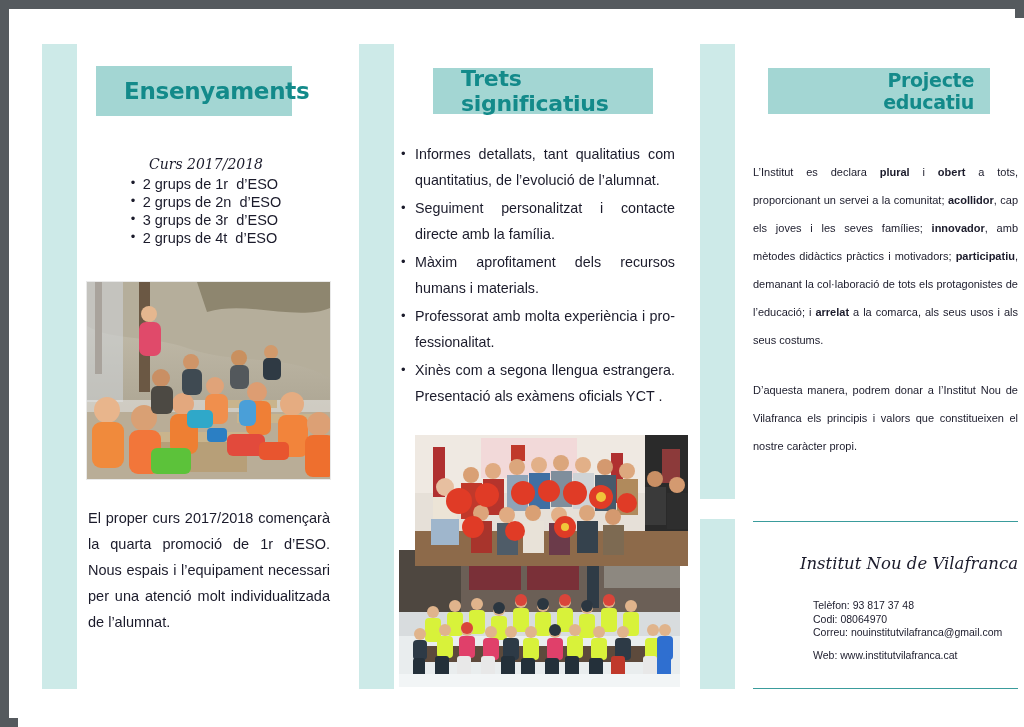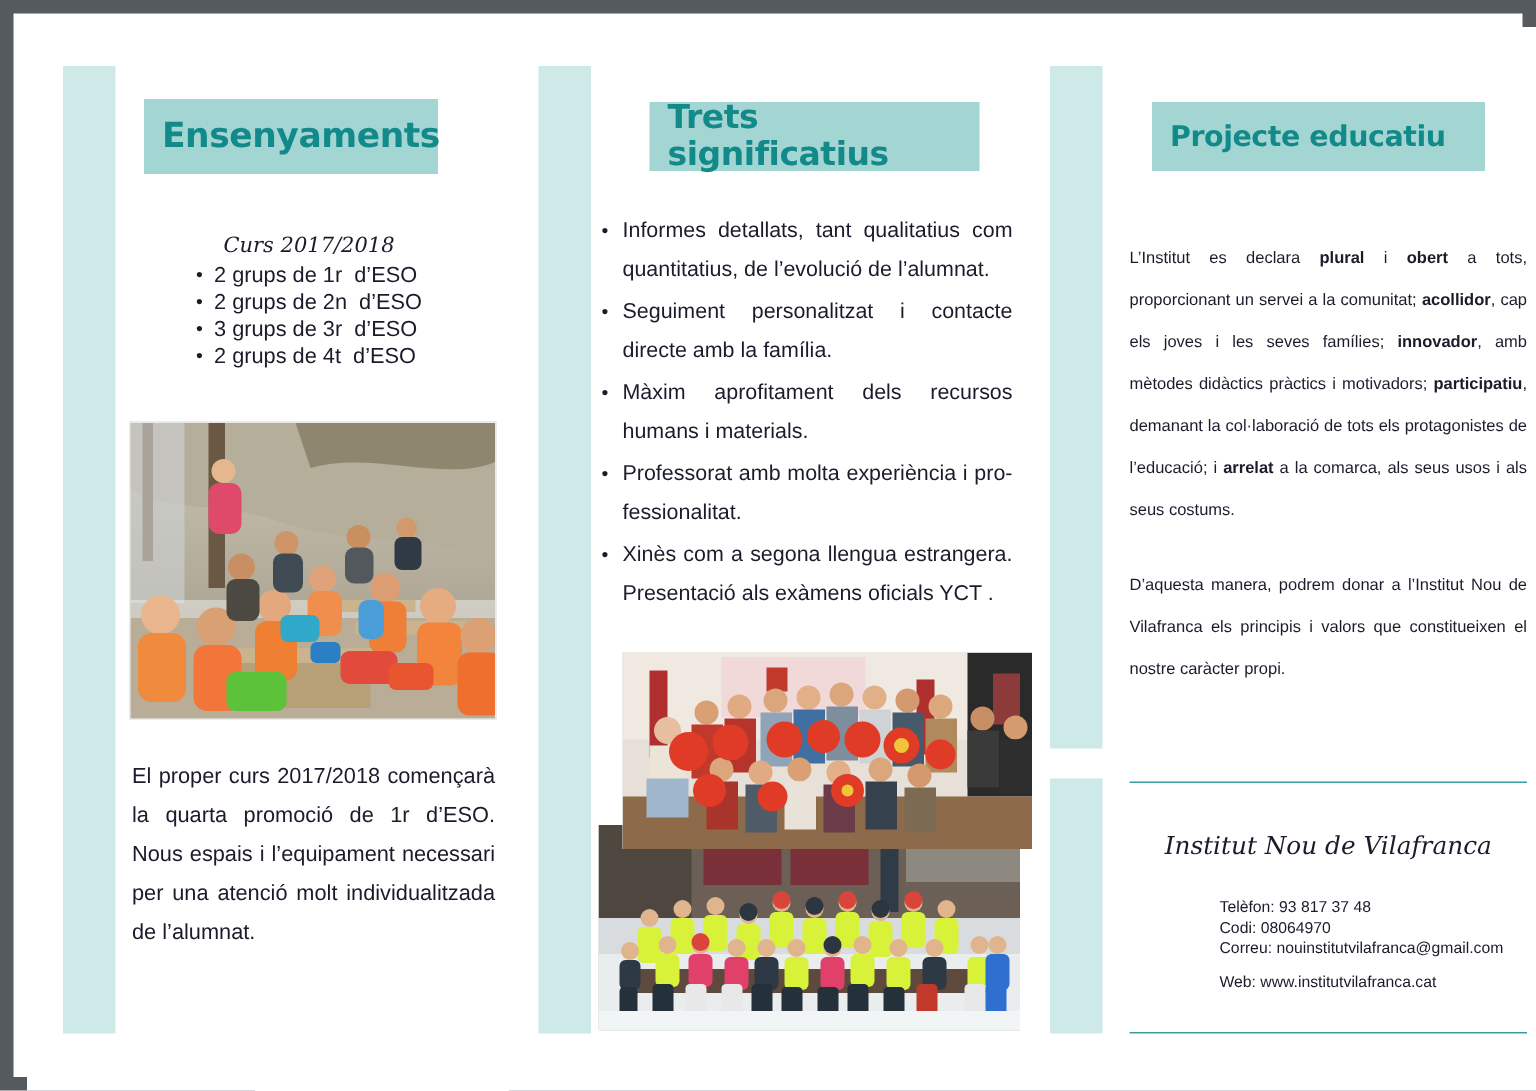--- a/index.html
+++ b/index.html
@@ -35,21 +35,21 @@
   .col-3{left:717px; width:280px;}
 
   
   .banner{
     position:absolute;
     background:#a3d6d3;
     display:flex;align-items:center;
     box-sizing:border-box;
   }
   .banner h1{
-    margin:0;
+    margin:16px;
     color:#138a8a;
     font-weight:bold;
     font-family:"DejaVu Sans", sans-serif;
     letter-spacing:-0.3px;
   }
   .banner-1{left:19px; top:48px;  width:196px;height:50px;padding-left:12px;}
   .banner-1 h1{font-size:23px;}
   .banner-2{left:39px; top:50px;  width:220px;height:46px;padding-left:12px;}
   .banner-2 h1{font-size:22px;}
   .banner-3{left:33px; top:50px;  width:222px;height:46px;padding-left:12px;}
@@ -115,21 +115,21 @@
   .body-3 b{font-weight:bold;}
 
   .rule{
     position:absolute;height:0;border-top:1.6px solid #3a9c9c;
   }
   .rule-top{left:18px;top:503px;width:265px;}
   .rule-bottom{left:18px;top:670px;width:265px;}
 
   .inst-name{
     position:absolute;left:18px;top:536px;width:265px;
-    text-align:center;
+    text-align:right;
     font-family:"DejaVu Serif", serif;
     font-style:italic;
     font-size:16.5px;
     color:#1b1b2b;
   }
   .contact{
     position:absolute;left:50px;top:581px;width:240px;
     color:#1b1b2b;font-size:10.5px;line-height:13.5px;margin-left:28px;
   }
   .contact .gap{height:9px;}

